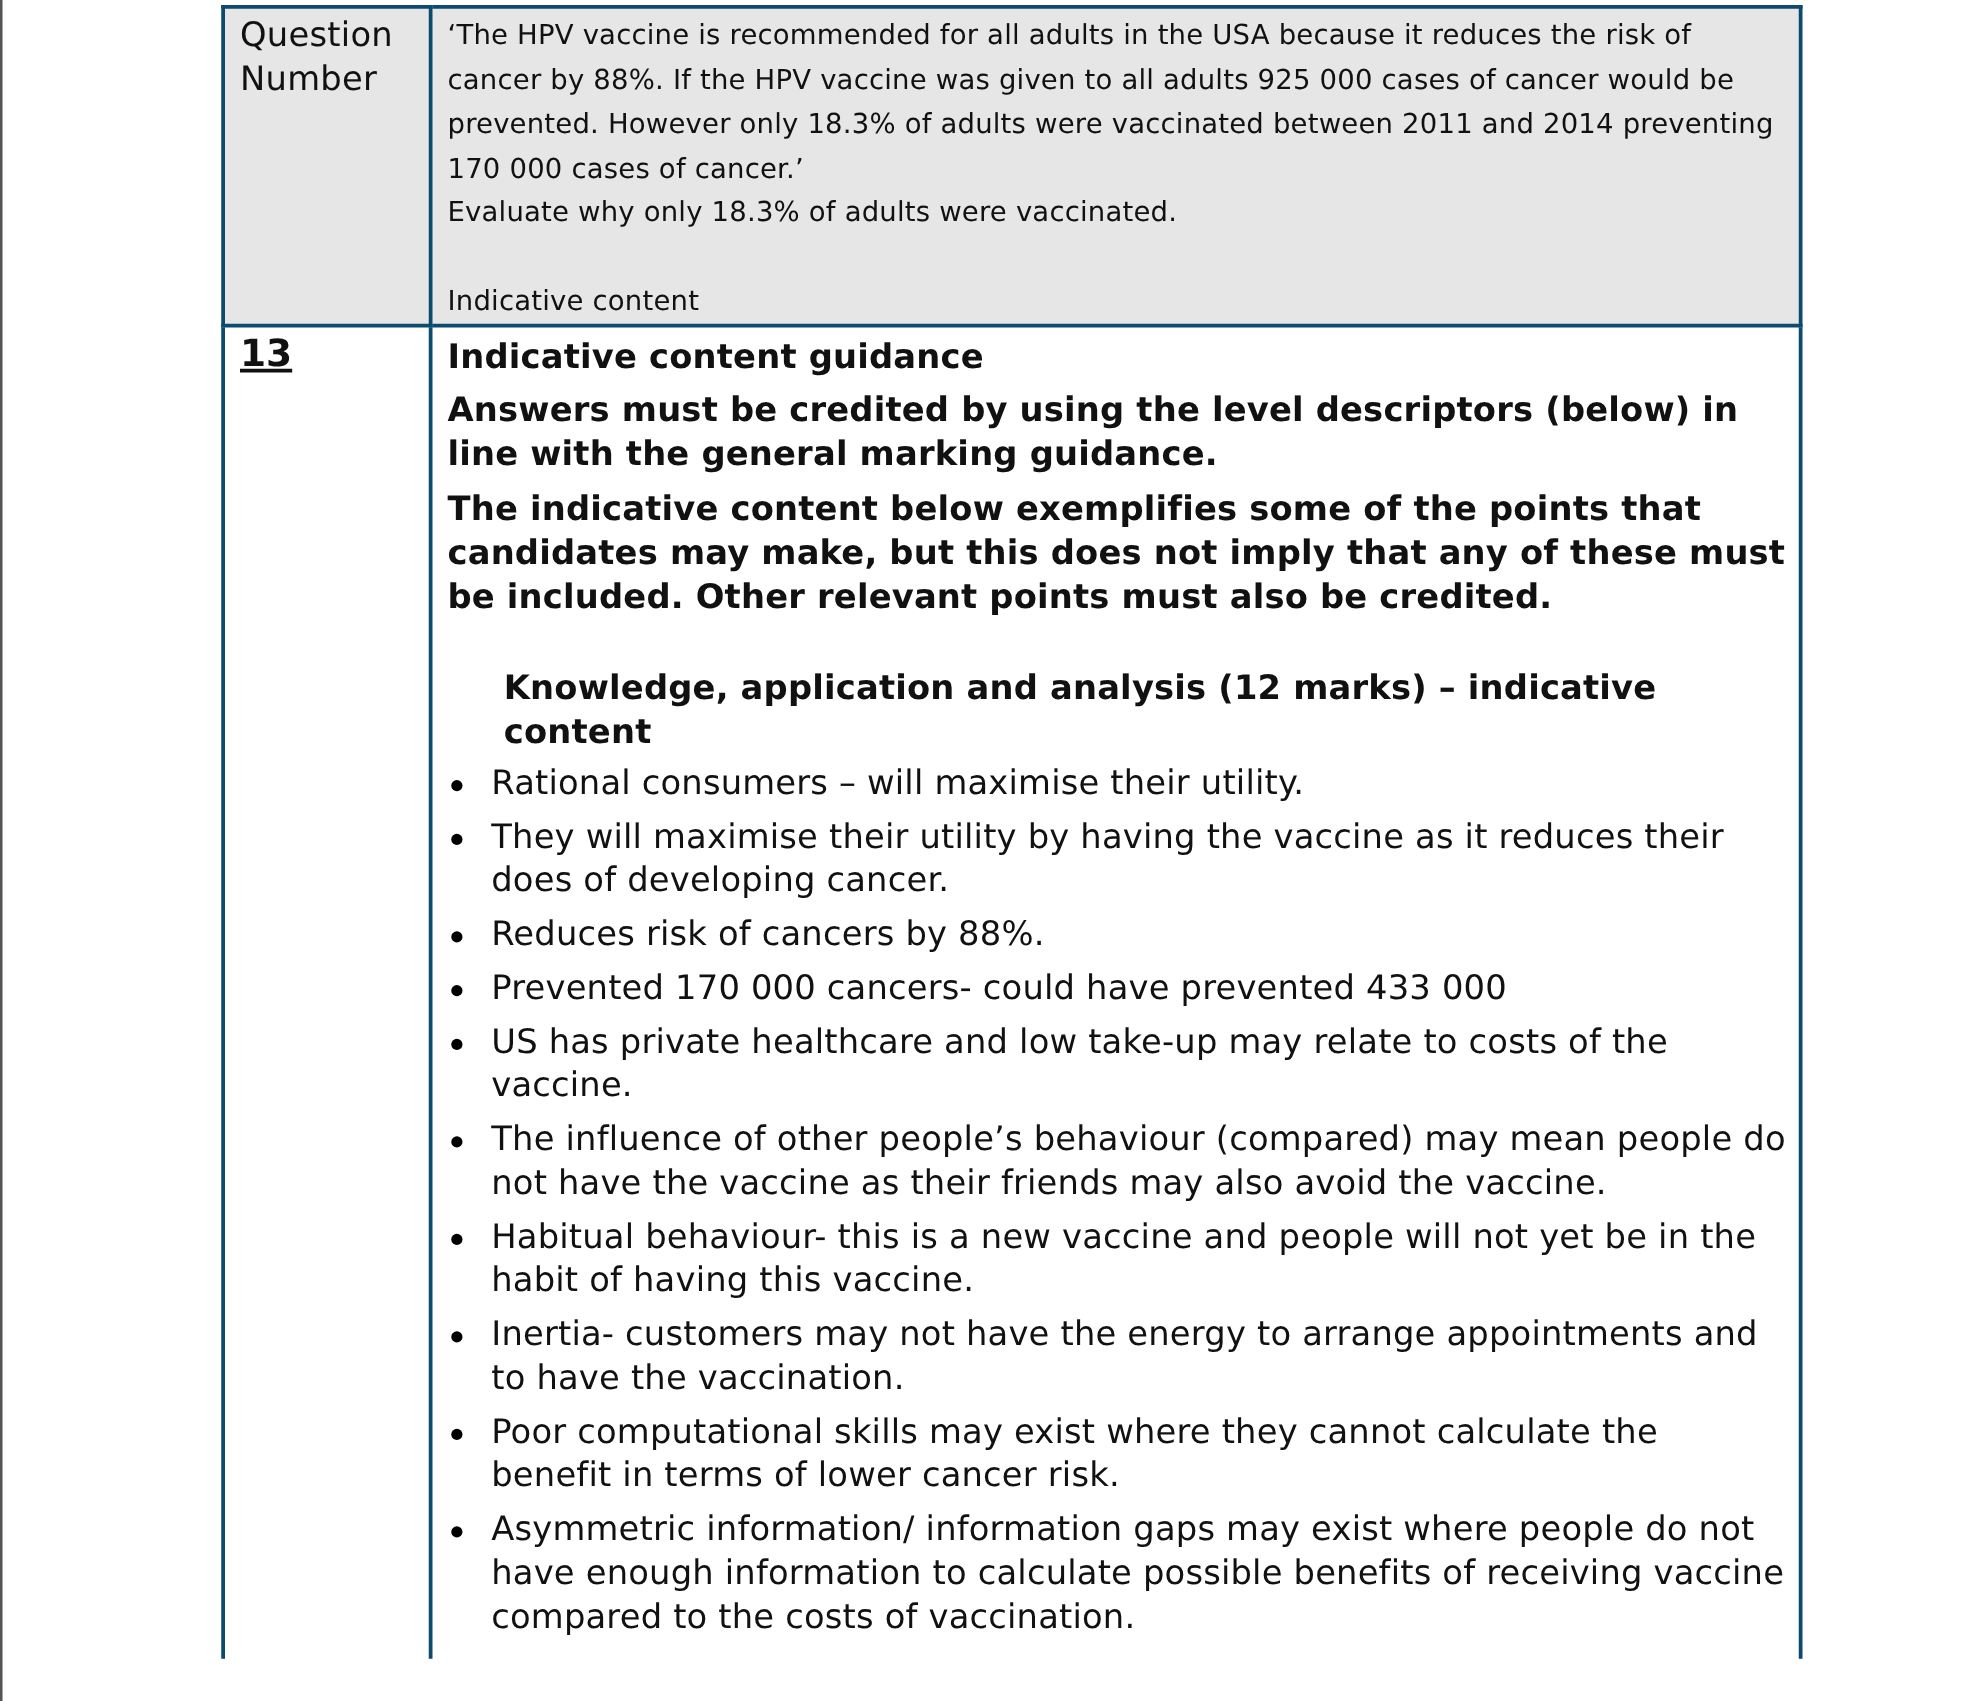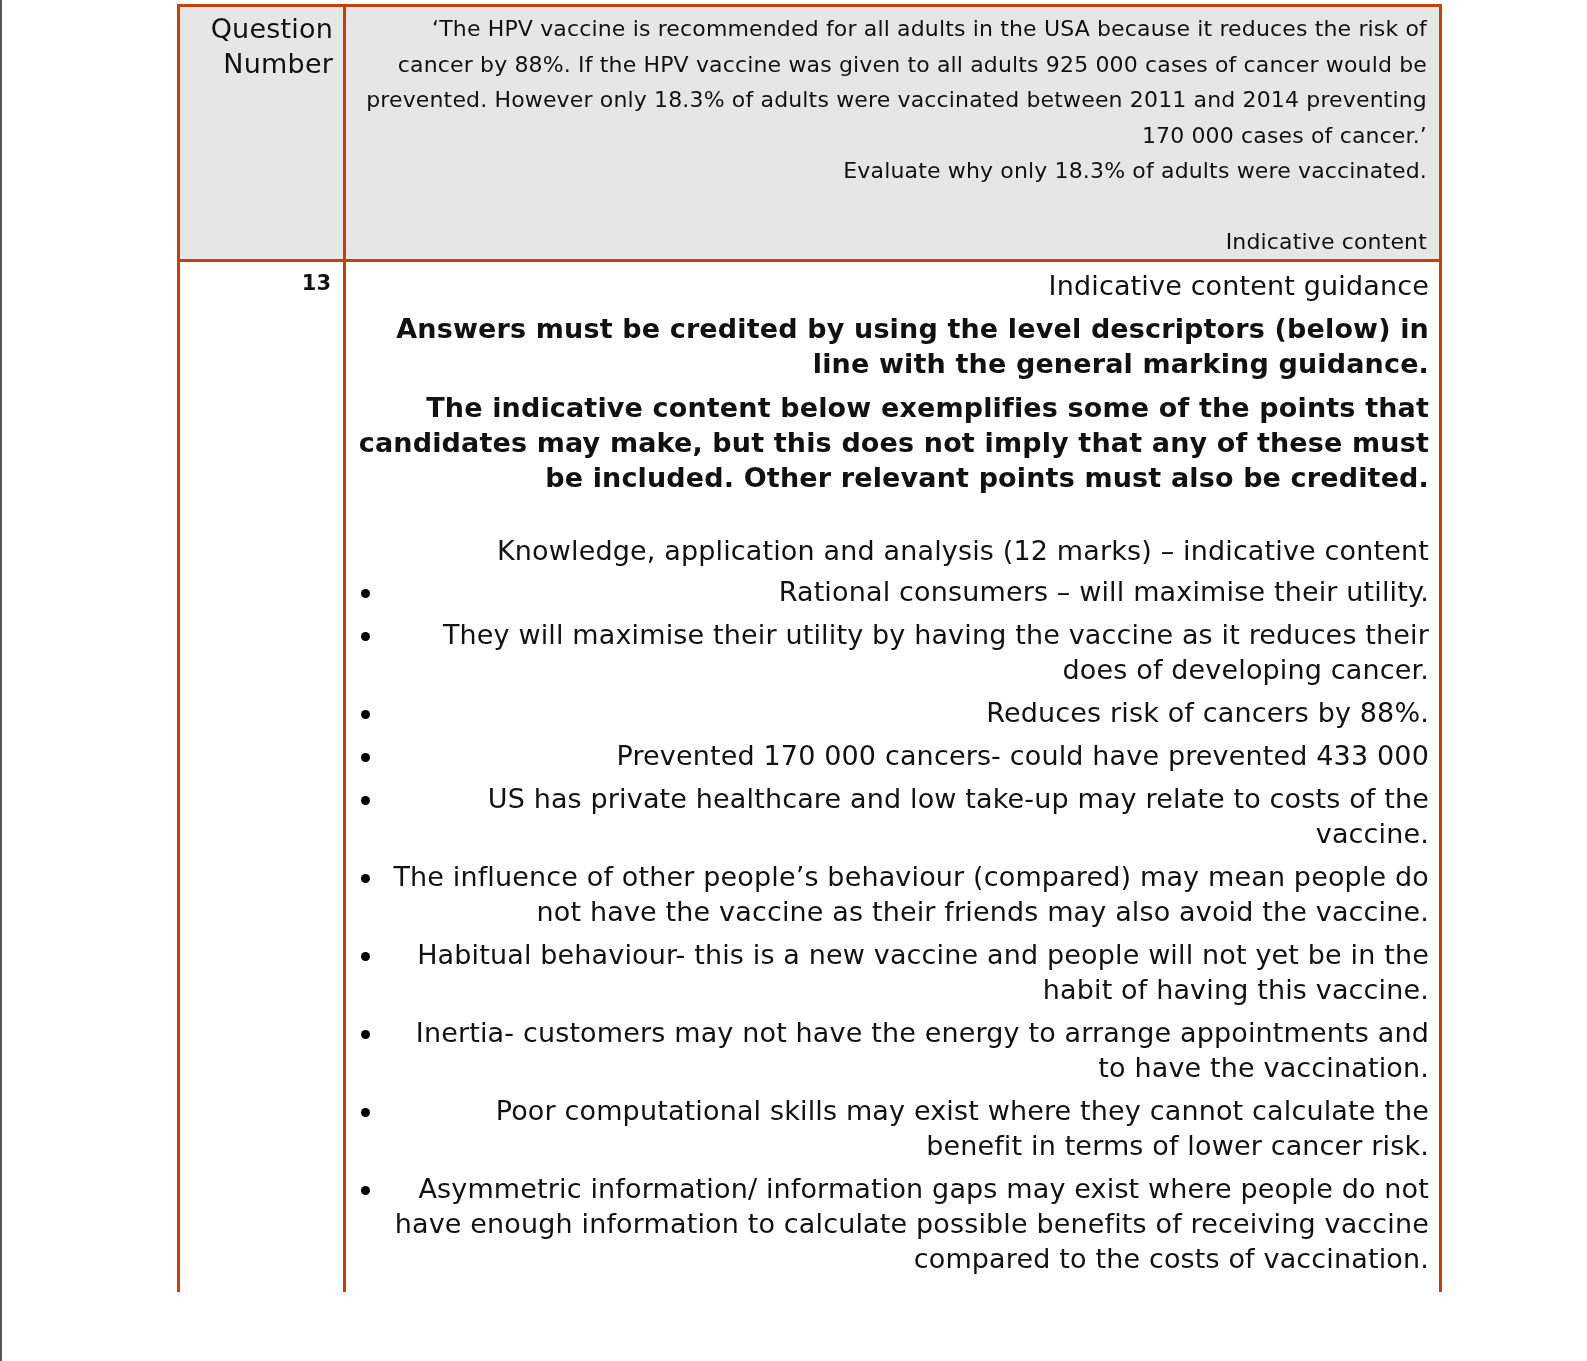--- a/index.html
+++ b/index.html
@@ -25,24 +25,23 @@
     }
     .mark-table {
       position: absolute;
       left: 177px;
       top: 4px;
       width: 1265px;
       border-collapse: collapse;
       table-layout: fixed;
     }
     .mark-table td {
-      border: 3px solid #c2410c;
+      border: 3px solid #0c4a6e;
       vertical-align: top;
       padding: 0;
-      text-align: right;
     }
     .mark-table tr.last td {
       border-bottom: none;
     }
     .col-qnum { width: 166px; }
     .header-row td {
       background: #e6e6e6;
     }
     .qnum-header {
       font-size: 27px;
@@ -53,35 +52,36 @@
     .question-cell {
       font-size: 22px;
       line-height: 35.5px;
       padding: 4px 12px 0 12px !important;
       letter-spacing: 0.15px;
     }
     .question-cell p { margin: 0; }
     .question-cell .gap { height: 35px; }
     .qnum-value {
       font-weight: bold;
-      font-size: 21px;
+      font-size: 30px;
       line-height: 35px;
       padding: 4px 12px 0 12px !important;
+      text-decoration: underline;
     }
     .content-cell {
       font-size: 27px;
       line-height: 35px;
       padding: 6px 10px 8px 12px !important;
       letter-spacing: 0.15px;
     }
     .content-cell h3 {
       font-size: 27px;
       line-height: 35px;
       margin: 0 0 8px 0;
-      font-weight: normal;
+      font-weight: bold;
     }
     .content-cell p {
       margin: 0 0 9px 0;
       font-weight: bold;
     }
     .content-cell h3.section {
       margin-top: 38px;
       margin-bottom: 6px;
       margin-left: 45px;
     }

